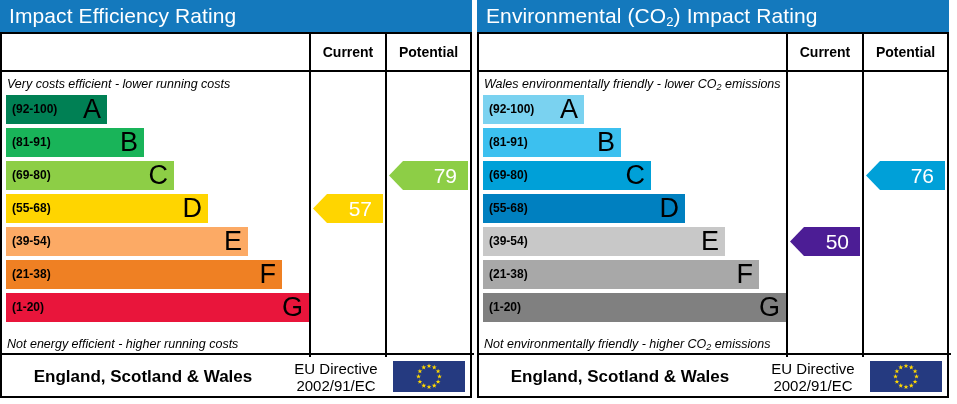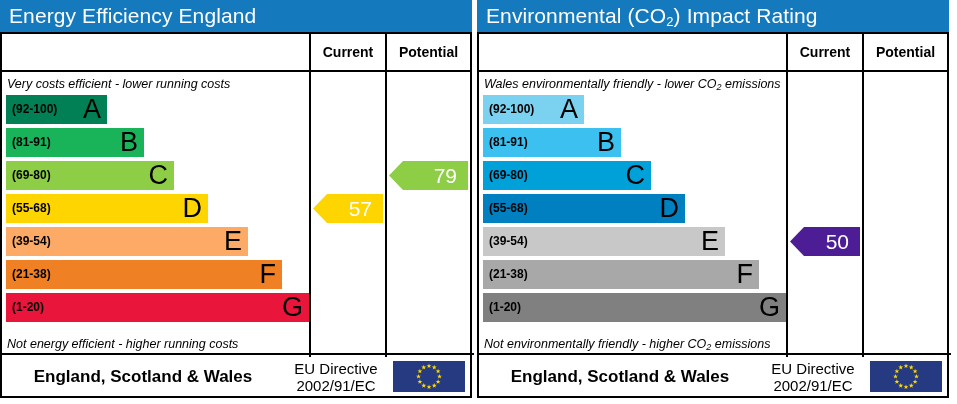--- a/index.html
+++ b/index.html
@@ -201,21 +201,21 @@
     height: 31px;
     background: #253a80;
   }
   .footer-flag svg { display: block; }
 </style>
 </head>
 <body>
 
 <div class="page">
   <div class="epc left" id="chart-0">
-      <div class="epc-title">Energy Efficiency England</div>
+      <div class="epc-title">Impact Efficiency Rating</div>
       <div class="epc-body">
         <div class="hdr-row">
           <div class="hdr-cell current">Current</div>
           <div class="hdr-cell potential">Potential</div>
         </div>
         <div class="col-sep a"></div>
         <div class="col-sep b"></div>
         <div class="caption top">Very costs efficient - lower running costs</div>
         <div class="bands">
           <div class="band" style="width: 101px; background: rgb(0, 128, 84);">
@@ -310,20 +310,21 @@
           <div class="band" style="width: 276px; background: rgb(168, 168, 168);">
             <span class="band-range">(21-38)</span>
             <span class="band-letter">F</span>
           </div>
           <div class="band" style="width: 303px; background: rgb(128, 128, 128);">
             <span class="band-range">(1-20)</span>
             <span class="band-letter">G</span>
           </div>
         </div>
         <div class="arrow current" style="background: #4c1d95; top: 193px;"><span>50</span></div>
+        <div class="arrow potential" style="background: rgb(0, 160, 216); top: 127px;"><span>76</span></div>
         <div class="caption bottom"><span>Not environmentally friendly - higher CO</span><sub>2</sub><span> emissions</span></div>
         <div class="footer">
           <div class="footer-region">England, Scotland &amp; Wales</div>
           <div class="footer-directive">
             <div>EU Directive</div>
             <div>2002/91/EC</div>
           </div>
           <div class="footer-flag">
             <svg width="72" height="31" viewBox="0 0 72 31">
               <rect width="72" height="31" fill="#253a80"></rect>

